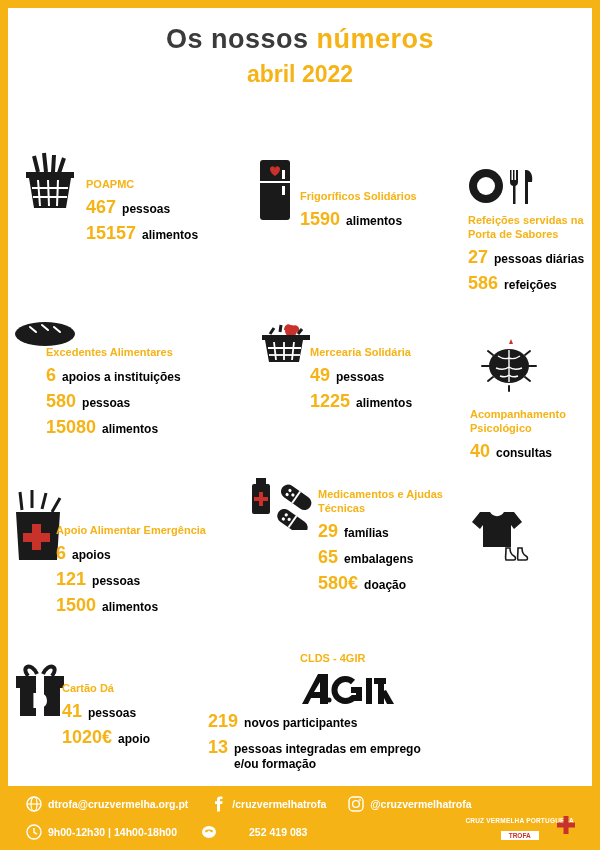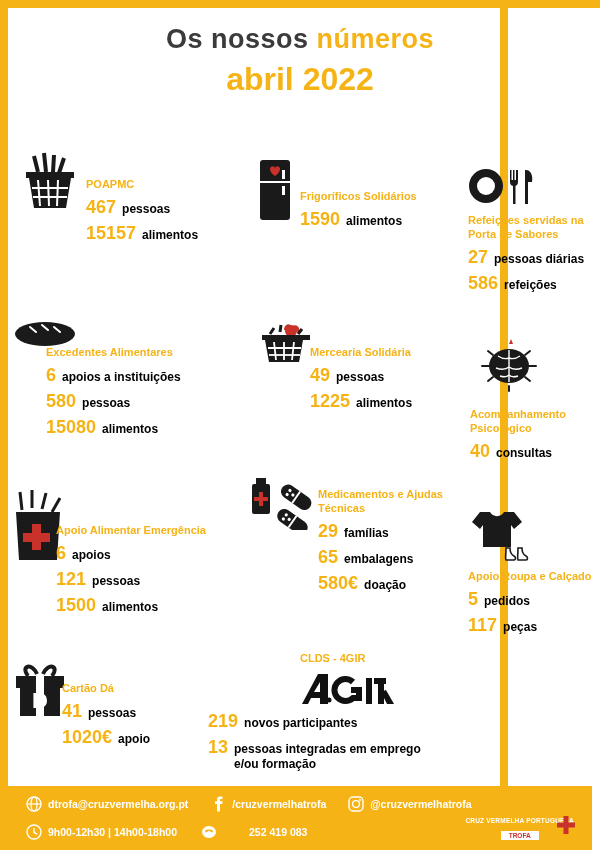--- a/index.html
+++ b/index.html
@@ -2,32 +2,32 @@
 <html><head>
 <meta charset="utf-8">
 <style>
   * { box-sizing: border-box; margin: 0; padding: 0; }
   html, body {
     width: 600px; height: 850px;
     background: #ffffff;
     font-family: "Liberation Sans", sans-serif;
     overflow: hidden;
   }
-  .page { position: relative; width: 508px; height: 850px; background:#fff; }
+  .page { position: relative; width: 600px; height: 850px; background:#fff; }
 
   
   .top-bar { position:absolute; top:0; left:0; width:600px; height:8px; background:#f5b316; }
   .left-bar { position:absolute; top:8px; left:0; width:8px; height:842px; background:#f5b316; }
   .right-bar { position:absolute; top:8px; right:0; width:8px; height:842px; background:#f5b316; }
 
   
   .header { position:absolute; top:24px; left:0; width:600px; text-align:center; }
   .header .line1 { font-size:27px; font-weight:bold; color:#3b3b3b; letter-spacing:.5px; }
   .header .line1 .accent { color:#f5b316; }
-  .header .line2 { font-size:32px; font-weight:bold; color:#f5b316; margin-top:6px; }
+  .header .line2 { font-size:23px; font-weight:bold; color:#f5b316; margin-top:6px; }
 
   
   .block { position:absolute; }
   .title { font-size:11px; font-weight:bold; color:#f5b316; line-height:1.25; }
   .row { display:flex; align-items:baseline; gap:6px; margin-top:5px; }
   .num { font-size:18px; font-weight:bold; color:#f5b316; }
   .unit { font-size:12px; font-weight:bold; color:#000000; }
 
   
   .icon { position:absolute; }
@@ -277,31 +277,20 @@
   </div>
 
   <div class="icon" style="top:508px; left:466px;">
     <svg width="70" height="56" viewBox="0 0 70 56">
       <path d="M14 4 h10 a8 8 0 0 0 14 0 h10 l8 10 l-8 7 l-3 -4 v22 h-28 v-22 l-3 4 l-8 -7 z" fill="#1a1a1a"></path>
       <g fill="#ffffff" stroke="#1a1a1a" stroke-width="1.6">
         <path d="M40 40 c0 8 -1 10 0 12 h8 c2 0 2 -3 0 -4 c-4 -2 -4 -5 -4 -8 z"></path>
         <path d="M52 40 c0 8 -1 10 0 12 h8 c2 0 2 -3 0 -4 c-4 -2 -4 -5 -4 -8 z"></path>
       </g>
     </svg>
-  </div>
-  <div class="block" style="top:570px; left:468px; width:124px;">
-    <div class="title">Apoio Roupa e Calçado</div>
-    <div class="row">
-      <span class="num">5</span>
-      <span class="unit">pedidos</span>
-    </div>
-    <div class="row">
-      <span class="num">117</span>
-      <span class="unit">peças</span>
-    </div>
   </div>
 
   <div class="icon" style="top:664px; left:14px;">
     <svg width="52" height="56" viewBox="0 0 52 56">
       <path d="M14 12 c-8 -10 4 -14 9 -2 M38 12 c8 -10 -4 -14 -9 -2" stroke="#1a1a1a" stroke-width="4" fill="none"></path>
       <rect x="2" y="12" width="48" height="12" fill="#1a1a1a"></rect>
       <rect x="6" y="24" width="40" height="28" fill="#1a1a1a"></rect>
       <rect x="22" y="12" width="8" height="40" fill="#ffffff"></rect>
       <text x="26" y="44" text-anchor="middle" font-family="Liberation Sans" font-size="22" font-weight="bold" fill="#ffffff">D</text>
     </svg>

